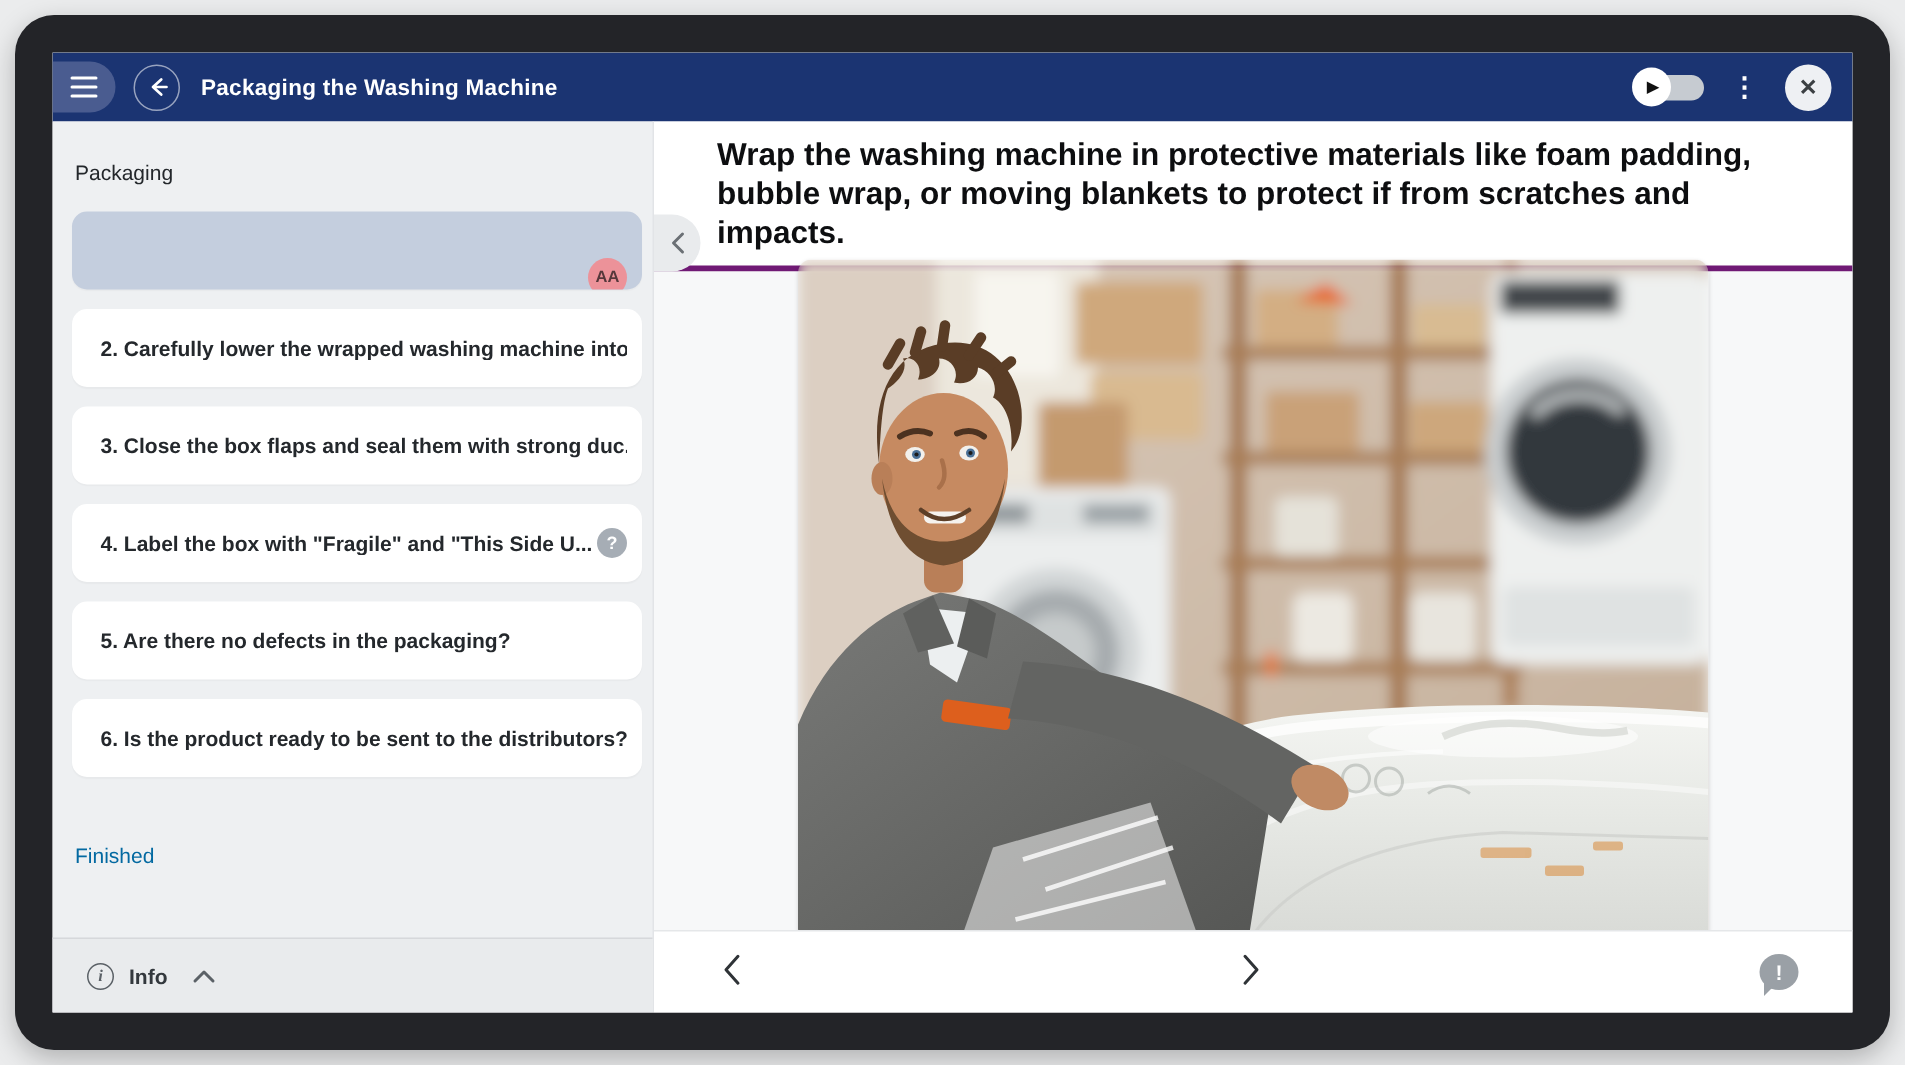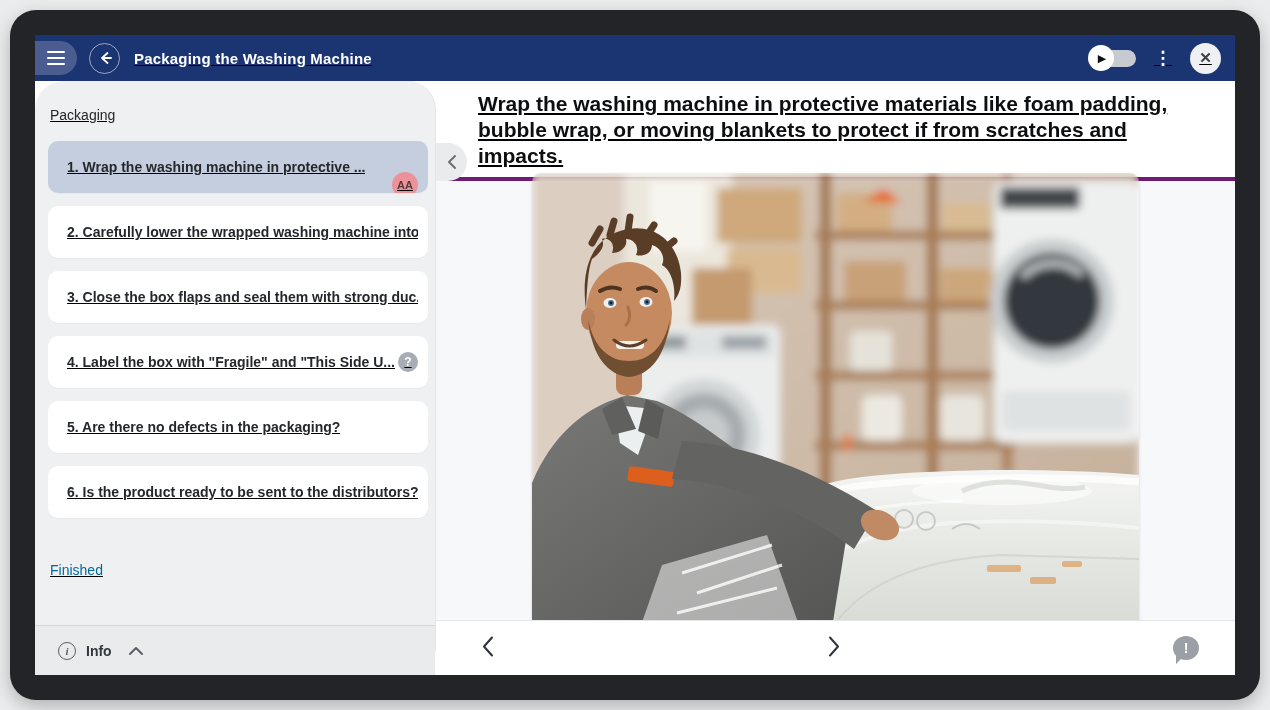--- a/index.html
+++ b/index.html
@@ -11,21 +11,21 @@
     overflow:hidden;
   }
   .device-frame {
     position:absolute; left:10px; top:10px; width:1250px; height:690px;
     background:#232428; border-radius:26px;
     box-shadow:0 6px 18px rgba(0,0,0,.25);
   }
   .app {
     position:absolute; left:25px; top:25px; width:1200px; height:640px;
     background:#ffffff; overflow:hidden;
-    display:flex; flex-direction:column;text-decoration:underline;
+    display:flex; flex-direction:column;
   }
 
   
   .header {
     height:46px; background:#1b3472; flex:0 0 46px;
     display:flex; align-items:center; position:relative; color:#fff;
   }
   .hamburger-btn {
     width:42px; height:34px; background:#4a5c90;
     border-radius:0 17px 17px 0;
@@ -65,21 +65,20 @@
     display:flex; align-items:center; justify-content:center; cursor:pointer;
   }
 
   
   .body-row { flex:1; display:flex; min-height:0; }
 
   
   .sidebar {
     width:401px; flex:0 0 401px; background:#eef0f2; position:relative;
     border-right:1px solid #e2e4e7;
-    border-radius:29px;
   }
   .section-label { padding:26px 14px 18px 15px; font-size:14px; color:#23272b; }
   .step-card {
     height:52px; margin:0 7px 13px 13px; background:#ffffff; border-radius:10px;
     display:flex; align-items:center; padding:0 10px 0 19px;
     font-size:14px; font-weight:bold; color:#24282c;
     overflow:hidden; white-space:nowrap; cursor:pointer;
     box-shadow:0 1px 1px rgba(0,0,0,.03);
   }
   .step-card.selected { background:#c4cede; }
@@ -170,21 +169,20 @@
         <button class="close-btn">✕</button>
       </div>
     </div>
 
     <div class="body-row">
 
       <div class="sidebar">
         <div class="section-label">Packaging</div>
 
         <div class="step-card selected">
-          <span class="step-label">1. Wrap the washing machine in protective ...</span>
           <span class="avatar-badge">AA</span>
         </div>
         <div class="step-card">
           <span class="step-label">2. Carefully lower the wrapped washing machine into...</span>
         </div>
         <div class="step-card">
           <span class="step-label">3. Close the box flaps and seal them with strong duc...</span>
         </div>
         <div class="step-card">
           <span class="step-label">4. Label the box with "Fragile" and "This Side U...</span>

